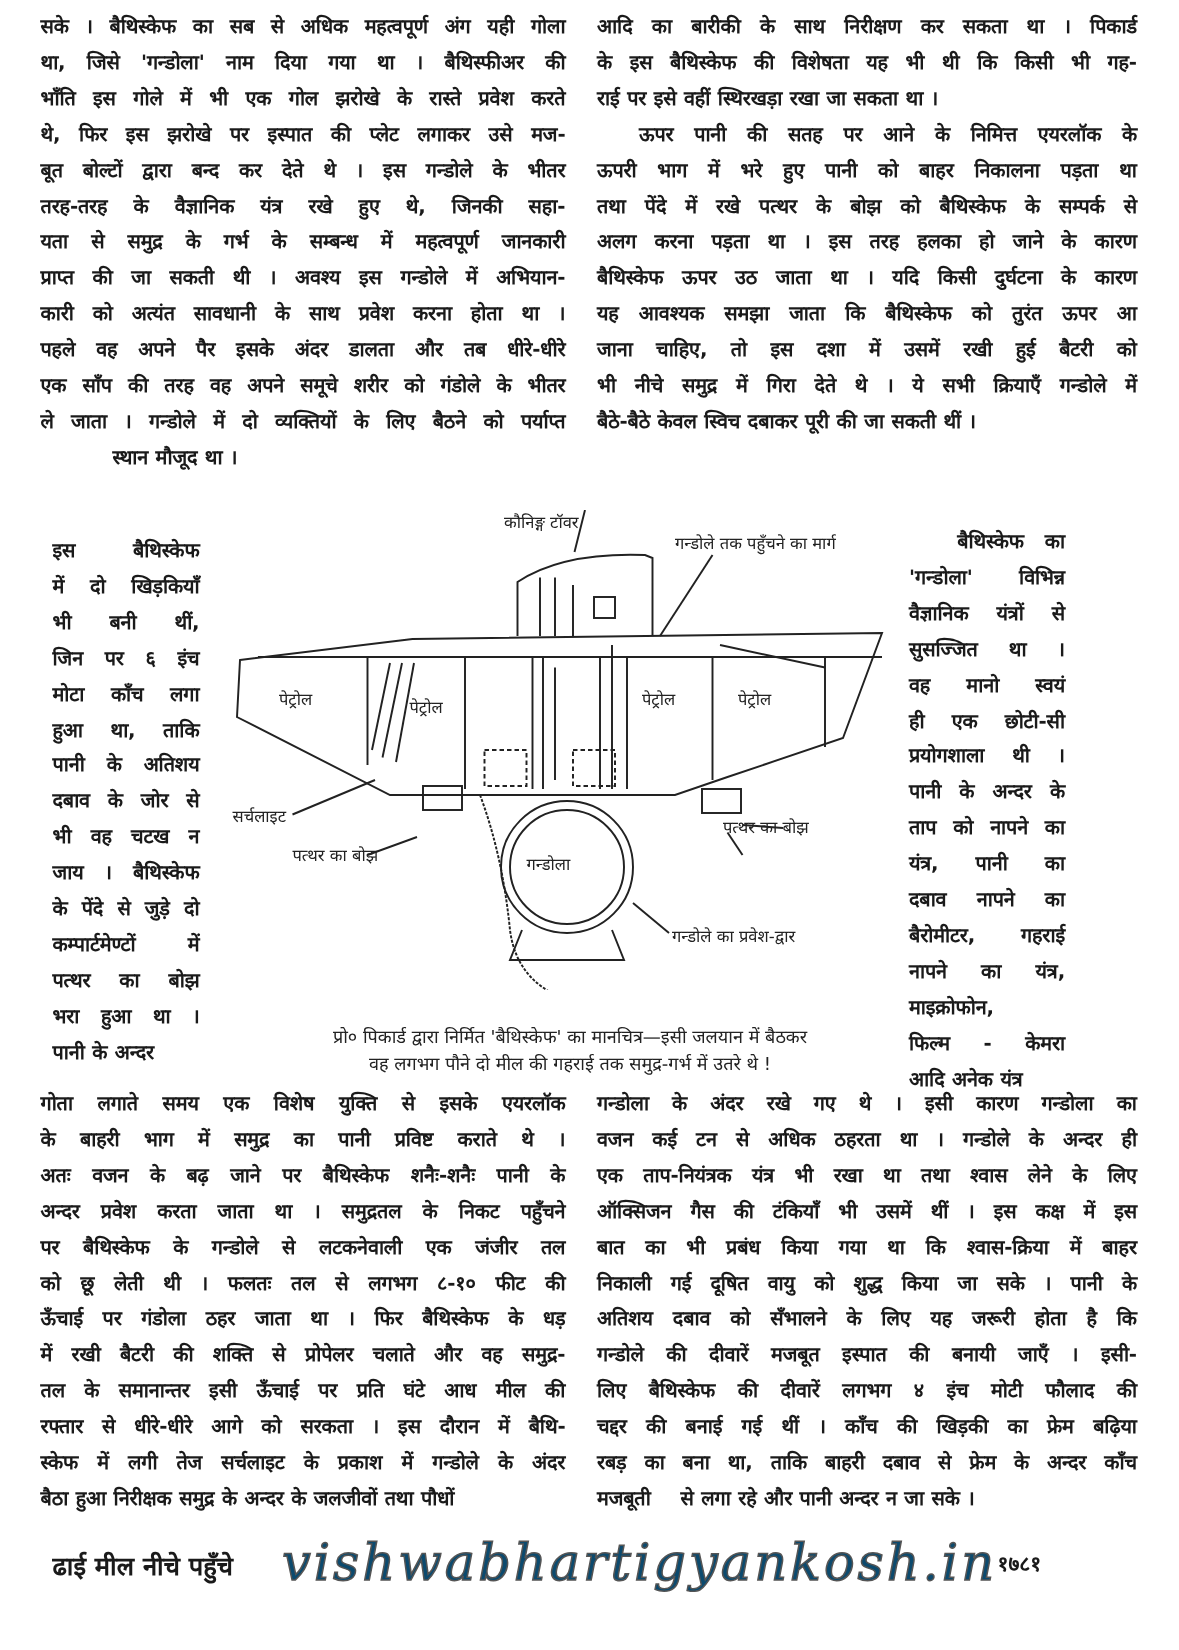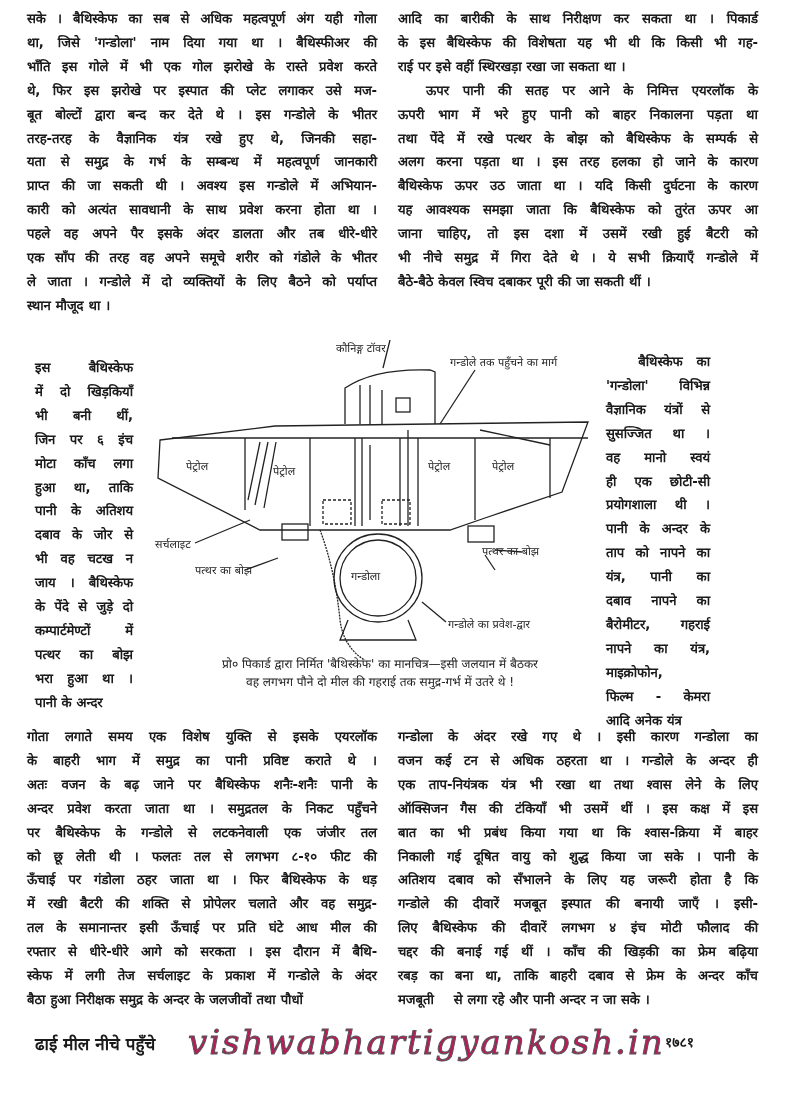--- a/index.html
+++ b/index.html
@@ -14,23 +14,23 @@
   .line { display: flex; justify-content: space-between; white-space: nowrap; }
   #col-tl { left: 27px; top: 7px; width: 350px; }
   #col-tr { left: 398px; top: 7px; width: 360px; }
   #col-sl { left: 35px; top: 356px; width: 98px; }
   #col-sr { left: 606px; top: 350px; width: 104px; }
   #col-bl { left: 27px; top: 725px; width: 350px; }
   #col-br { left: 398px; top: 725px; width: 360px; }
   .line span { display: inline-block; }
   #diagram { position: absolute; left: 150px; top: 340px; width: 460px; height: 320px; }
   .dlabel { position: absolute; font-size: 11px; font-weight: normal; white-space: nowrap; color: #222; }
-  #caption { position: absolute; left: 150px; top: 655px; width: 460px; text-align: center; font-size: 12px; line-height: 18px; color: #222; }
+  #caption { position: absolute; left: 150px; top: 682px; width: 460px; text-align: center; font-size: 12px; line-height: 18px; color: #222; }
   #footer-title { position: absolute; left: 35px; top: 1032px; font-size: 17px; font-weight: bold; }
-  #watermark { position: absolute; left: 188px; top: 1022px; font-family: "DejaVu Serif", serif; font-style: italic; font-size: 34px; color: #be185d; -webkit-text-stroke: 1px #555; letter-spacing: 2px; }
+  #watermark { position: absolute; left: 188px; top: 1022px; font-family: "DejaVu Serif", serif; font-style: italic; font-size: 34px; color: #0c4a6e; -webkit-text-stroke: 1px #555; letter-spacing: 2px; }
   #page-number { position: absolute; left: 665px; top: 1032px; font-size: 14px; font-weight: bold; }
 </style>
 </head>
 <body>
 
 <div id="col-tl" class="txt">
     <div class="line">
       <span>सके</span>
       <span>।</span>
       <span>बैथिस्केफ</span>
@@ -179,21 +179,21 @@
       <span>में</span>
       <span>दो</span>
       <span>व्यक्तियों</span>
       <span>के</span>
       <span>लिए</span>
       <span>बैठने</span>
       <span>को</span>
       <span>पर्याप्त</span>
     </div>
     <div class="line" style="justify-content: flex-start;">
-      <span style="margin-right: 5px;">स्थान</span>
+      <span style="margin-right: 5px; margin-left: 48px;">स्थान</span>
       <span style="margin-right: 5px;">मौजूद</span>
       <span style="margin-right: 5px;">था</span>
       <span style="margin-right: 5px;">।</span>
     </div>
   </div>
 <div id="col-tr" class="txt">
     <div class="line">
       <span>आदि</span>
       <span>का</span>
       <span>बारीकी</span>

